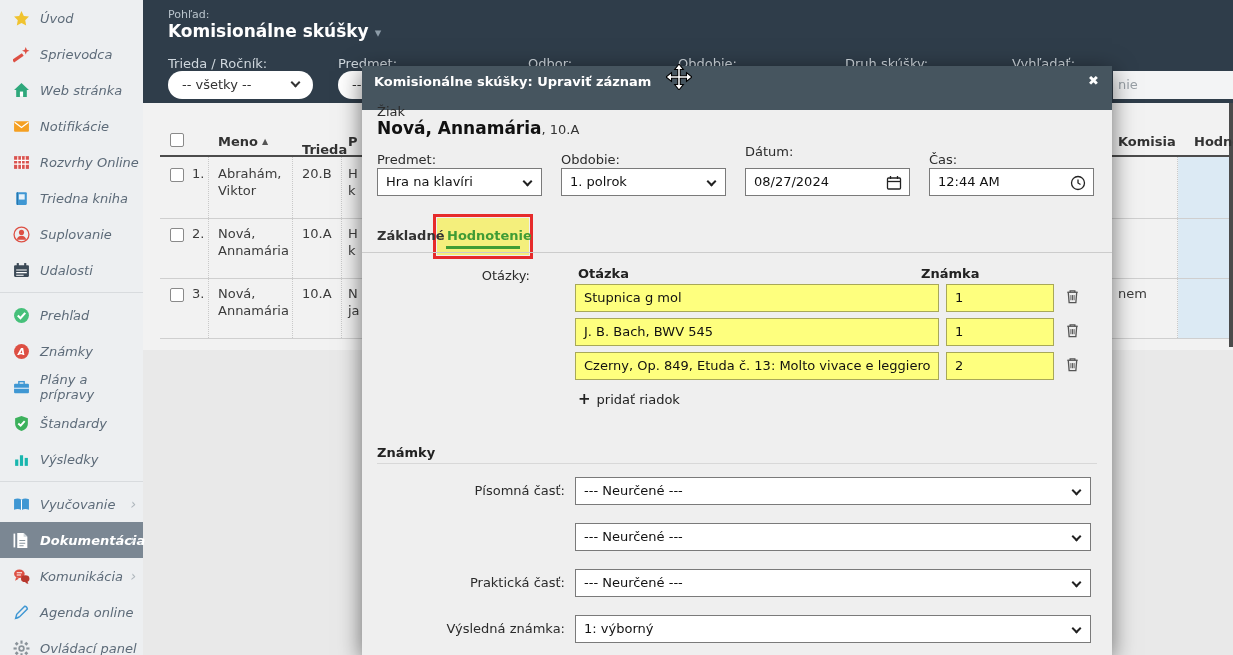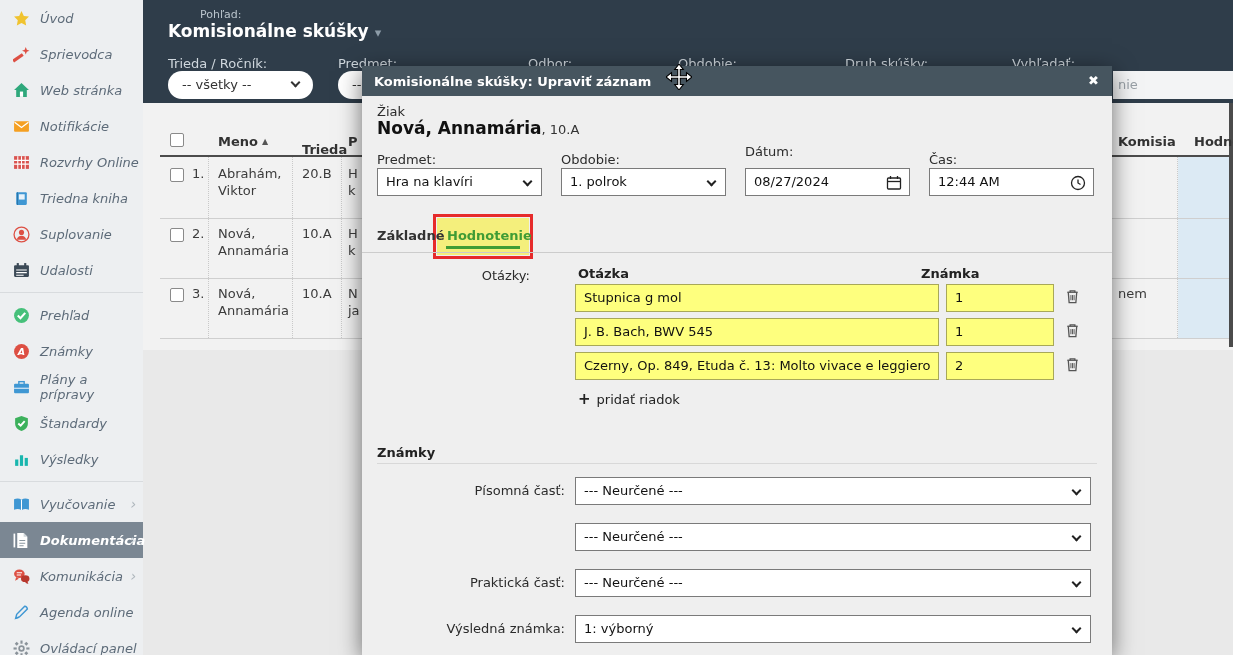--- a/index.html
+++ b/index.html
@@ -12,21 +12,21 @@
   .sb-item { height:36px; display:flex; align-items:center; padding-left:13px; gap:10px; color:#5d6b79; font-size:13px; cursor:pointer; position:relative;font-style:italic; }
   .sb-item svg { flex:0 0 17px; }
   .sb-item .sb-chev { position:absolute; right:7px; color:#aeb6bc; font-size:14px; }
   .sb-item.selected { background:#7b8793; color:#ffffff; font-weight:bold; }
   .sb-item.selected .sb-chev { color:#dde3e7; }
   .sb-div { height:1px; background:#d8dbde; margin:4px 0; }
 
   
   .header-bg { left:143px; top:0; width:1090px; height:103px; background:#2f3d4a; }
   .header-bg2 { left:1113px; top:103px; width:120px; height:9px; background:#2f3d4a; }
-  .pohlad { left:168px; top:8px; font-size:11px; color:#b9c4cc;margin-left:32px; }
+  .pohlad { left:168px; top:8px; font-size:11px; color:#b9c4cc; }
   .view-title { left:168px; top:21px; font-size:17px; font-weight:bold; color:#ffffff; }
   .view-title .caret { color:#8d9ca8; font-size:13px; margin-left:6px; }
   .f-label { top:56px; font-size:13px; color:#cfd7dd; position:absolute; }
   .dd { position:absolute; top:71px; height:28px; background:#ffffff; border-radius:14px; color:#333; line-height:27px; padding-left:14px; font-size:13px; }
   .dd .chev { position:absolute; right:14px; top:8px; width:7px; height:7px; border-right:2px solid #333; border-bottom:2px solid #333; transform:rotate(45deg); }
   .search-frag { left:1113px; top:71px; width:144px; height:28px; background:#f3f4f5; color:#98a0a6; line-height:28px; padding-left:5px; font-size:13px; }
 
   
   .content-bg { left:143px; top:103px; width:1090px; height:247px; background:#f2f2f2; }
   .th-underline { left:160px; top:155px; width:1069px; height:2px; background:#4c4c4c; }
@@ -34,21 +34,21 @@
   .col-dot { position:absolute; top:157px; height:181px; width:0; border-left:1px dotted #c9c9c9; }
   .th { position:absolute; top:134px; font-weight:bold; color:#333; white-space:nowrap; }
   .sort { font-size:8px; color:#555; margin-left:4px; vertical-align:2px; }
   .cb { position:absolute; width:14px; height:14px; background:#fff; border:1px solid #8a8a8a; border-radius:2px; }
   .cell { position:absolute; line-height:17px; color:#3c3c3c; white-space:nowrap; }
   .blue-col { left:1178px; top:157px; width:51px; height:181px; background:#dceaf4; }
   .dark-edge { left:1229px; top:103px; width:4px; height:244px; background:#4b4b4b; }
 
   
   .modal { left:362px; top:66px; width:750px; height:589px; background:#efefef; box-shadow:0 5px 22px rgba(0,0,0,.55); z-index:10; }
-  .m-titlebar { position:absolute; left:0; top:0; width:750px; height:30px; background:#46555f; cursor:move; }
+  .m-titlebar { position:absolute; left:0; top:0; width:750px; height:44px; background:#46555f; cursor:move; }
   .m-title { position:absolute; left:12px; top:8px; color:#ffffff; font-weight:bold; font-size:13px; }
   .m-close { position:absolute; right:10px; top:7px; color:#ffffff; font-size:13px; font-weight:bold; cursor:pointer; padding:0 3px; }
   .m-label { position:absolute; font-size:13px; color:#2b2b2b; }
   .inp { position:absolute; height:28px; background:#ffffff; border:1px solid #7a7a7a; line-height:26px; padding-left:8px; font-size:13px; color:#111; }
   .inp .chev { position:absolute; right:10px; top:9px; width:7px; height:7px; border-right:2px solid #222; border-bottom:2px solid #222; transform:rotate(45deg); }
   .inp .field-icon { position:absolute; right:7px; top:6px; }
   .tab { position:absolute; font-weight:bold; font-size:13px; cursor:pointer; }
   .hl-yellow { position:absolute; left:75px; top:152px; width:92px; height:37px; background:#f4ef7c; }
   .hl-red { position:absolute; left:71px; top:148px; width:100px; height:45px; border:3px solid #e62b2b; }
   .tab-underline { position:absolute; left:84px; top:180px; width:74px; height:3px; background:#3f9c35; }

